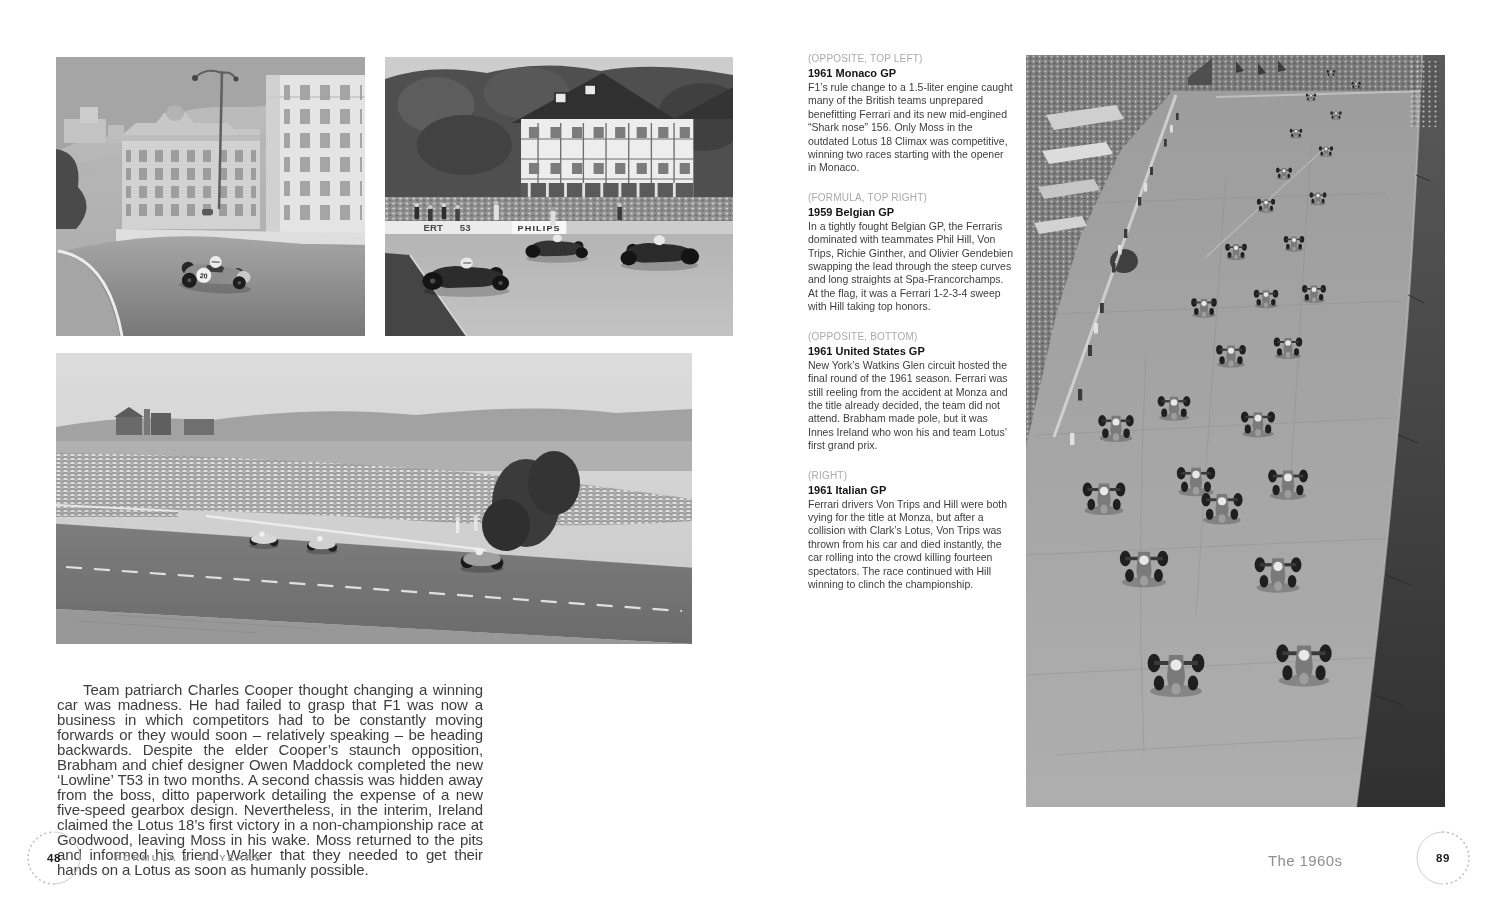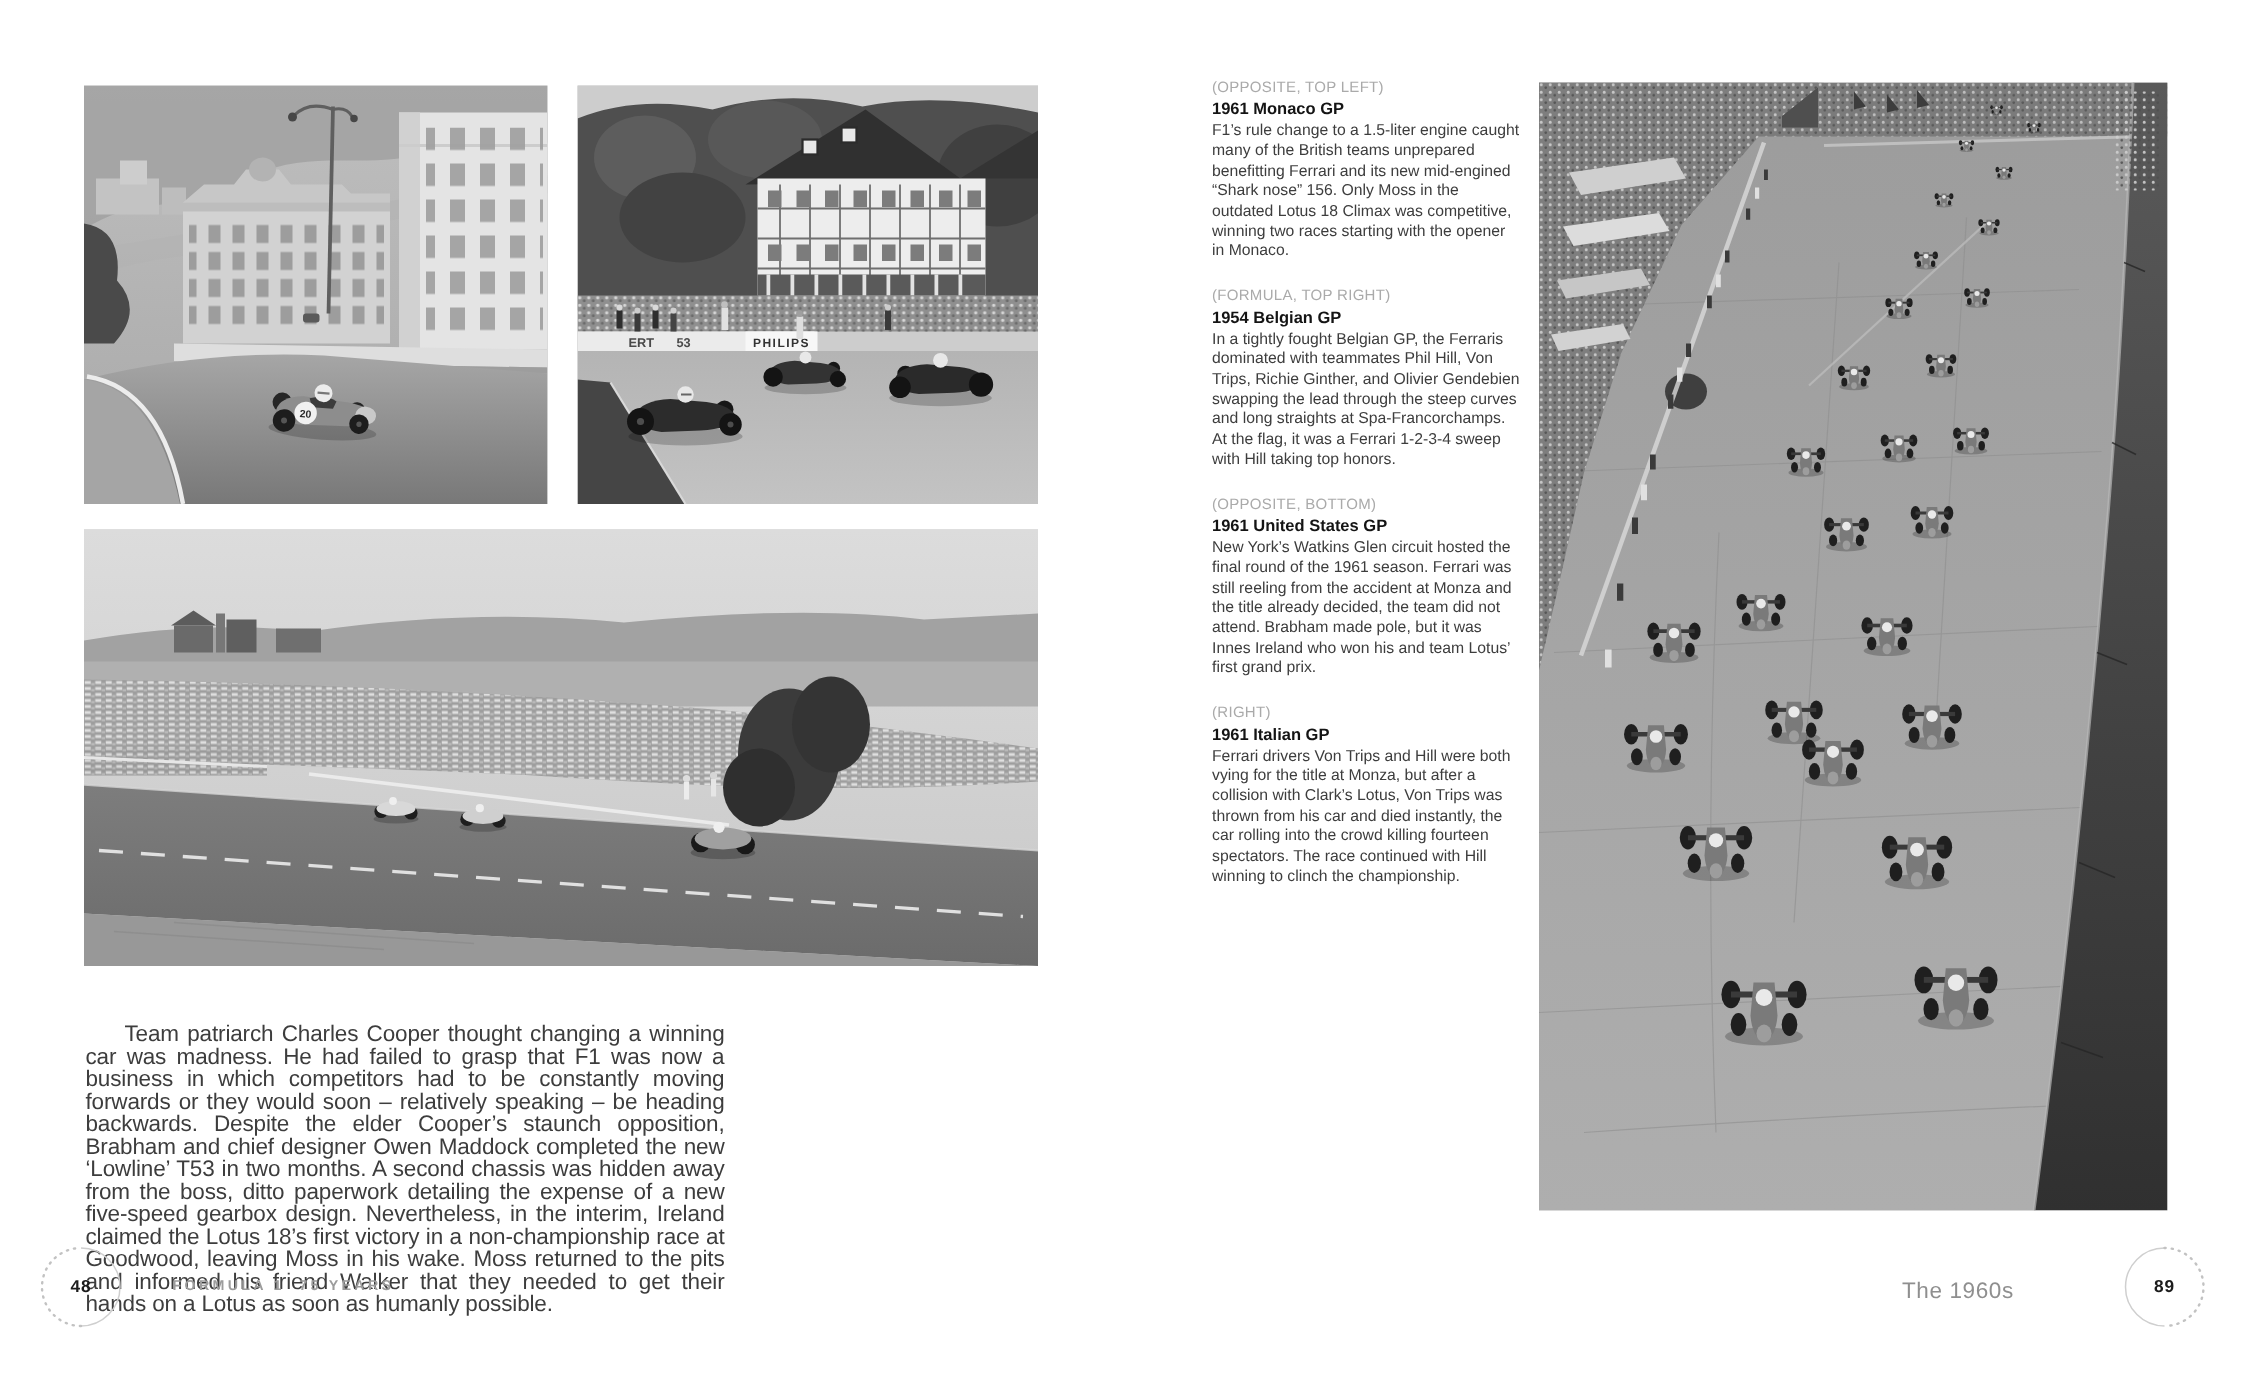--- a/index.html
+++ b/index.html
@@ -1,21 +1,21 @@
 <!DOCTYPE html>
 <html><head>
 <meta charset="utf-8">
 <style>
   html,body{margin:0;padding:0;background:#ffffff;}
   .spread{position:relative;width:1500px;height:923px;background:#ffffff;overflow:hidden;
           font-family:"Liberation Sans", sans-serif;color:#3f3f3f;}
   figure{margin:0;padding:0;position:absolute;overflow:hidden;background:#bdbdbd;}
   figure svg{display:block;width:100%;height:100%;}
   .photo-monaco{left:56px;top:57px;width:309px;height:279px;}
-  .photo-spa{left:385px;top:57px;width:307px;height:279px;}
+  .photo-spa{left:385px;top:57px;width:348px;height:279px;}
   .photo-watkins{left:56px;top:353px;width:636px;height:291px;}
   .photo-monza{left:1026px;top:55px;width:419px;height:752px;}
 
   .body-text{position:absolute;left:57px;top:667px;width:426px;
              font-size:15px;line-height:15px;text-align:justify;text-indent:26px;
              color:#3d3d3d;letter-spacing:-0.1px;}
 
   .captions{position:absolute;left:808px;top:53px;width:206px;}
   .caption{margin:0 0 17px 0;}
   .caption-label{font-size:10px;line-height:12px;color:#aaaaaa;letter-spacing:0.2px;margin-bottom:2px;}
@@ -328,21 +328,21 @@
   <div>
 
     <div class="captions">
       <div class="caption">
         <div class="caption-label">(OPPOSITE, TOP LEFT)</div>
         <div class="caption-title">1961 Monaco GP</div>
         <div class="caption-body">F1’s rule change to a 1.5-liter engine caught many of the British teams unprepared benefitting Ferrari and its new mid-engined “Shark nose” 156. Only Moss in the outdated Lotus 18 Climax was competitive, winning two races starting with the opener in Monaco.</div>
       </div>
       <div class="caption">
         <div class="caption-label">(FORMULA, TOP RIGHT)</div>
-        <div class="caption-title">1954 Belgian GP</div>
+        <div class="caption-title">1959 Belgian GP</div>
         <div class="caption-body">In a tightly fought Belgian GP, the Ferraris dominated with teammates Phil Hill, Von Trips, Richie Ginther, and Olivier Gendebien swapping the lead through the steep curves and long straights at Spa-Francorchamps. At the flag, it was a Ferrari 1-2-3-4 sweep with Hill taking top honors.</div>
       </div>
       <div class="caption">
         <div class="caption-label">(OPPOSITE, BOTTOM)</div>
         <div class="caption-title">1961 United States GP</div>
         <div class="caption-body">New York’s Watkins Glen circuit hosted the final round of the 1961 season. Ferrari was still reeling from the accident at Monza and the title already decided, the team did not attend. Brabham made pole, but it was Innes Ireland who won his and team Lotus’ first grand prix.</div>
       </div>
       <div class="caption">
         <div class="caption-label">(RIGHT)</div>
         <div class="caption-title">1961 Italian GP</div>

